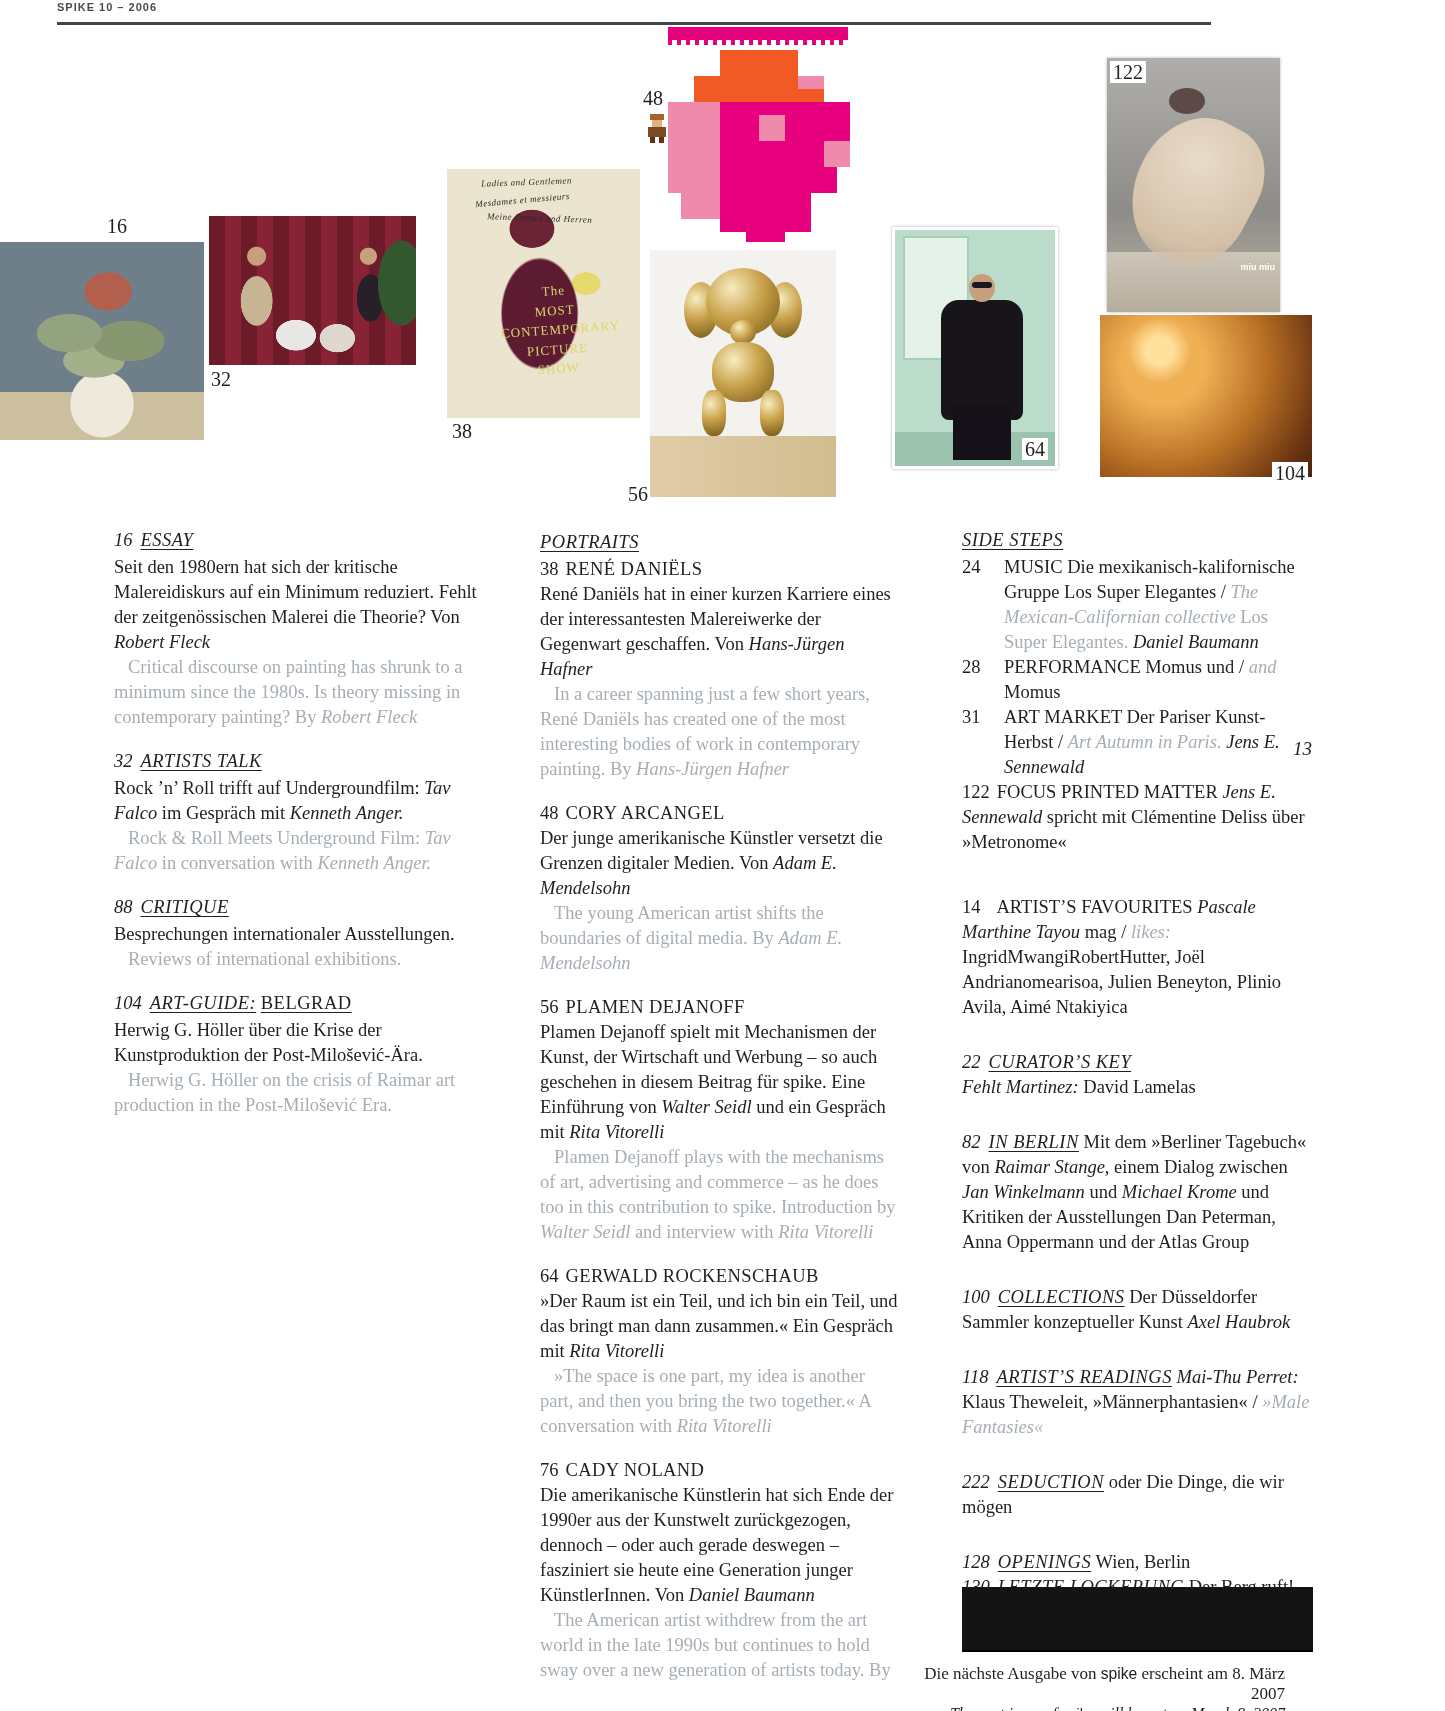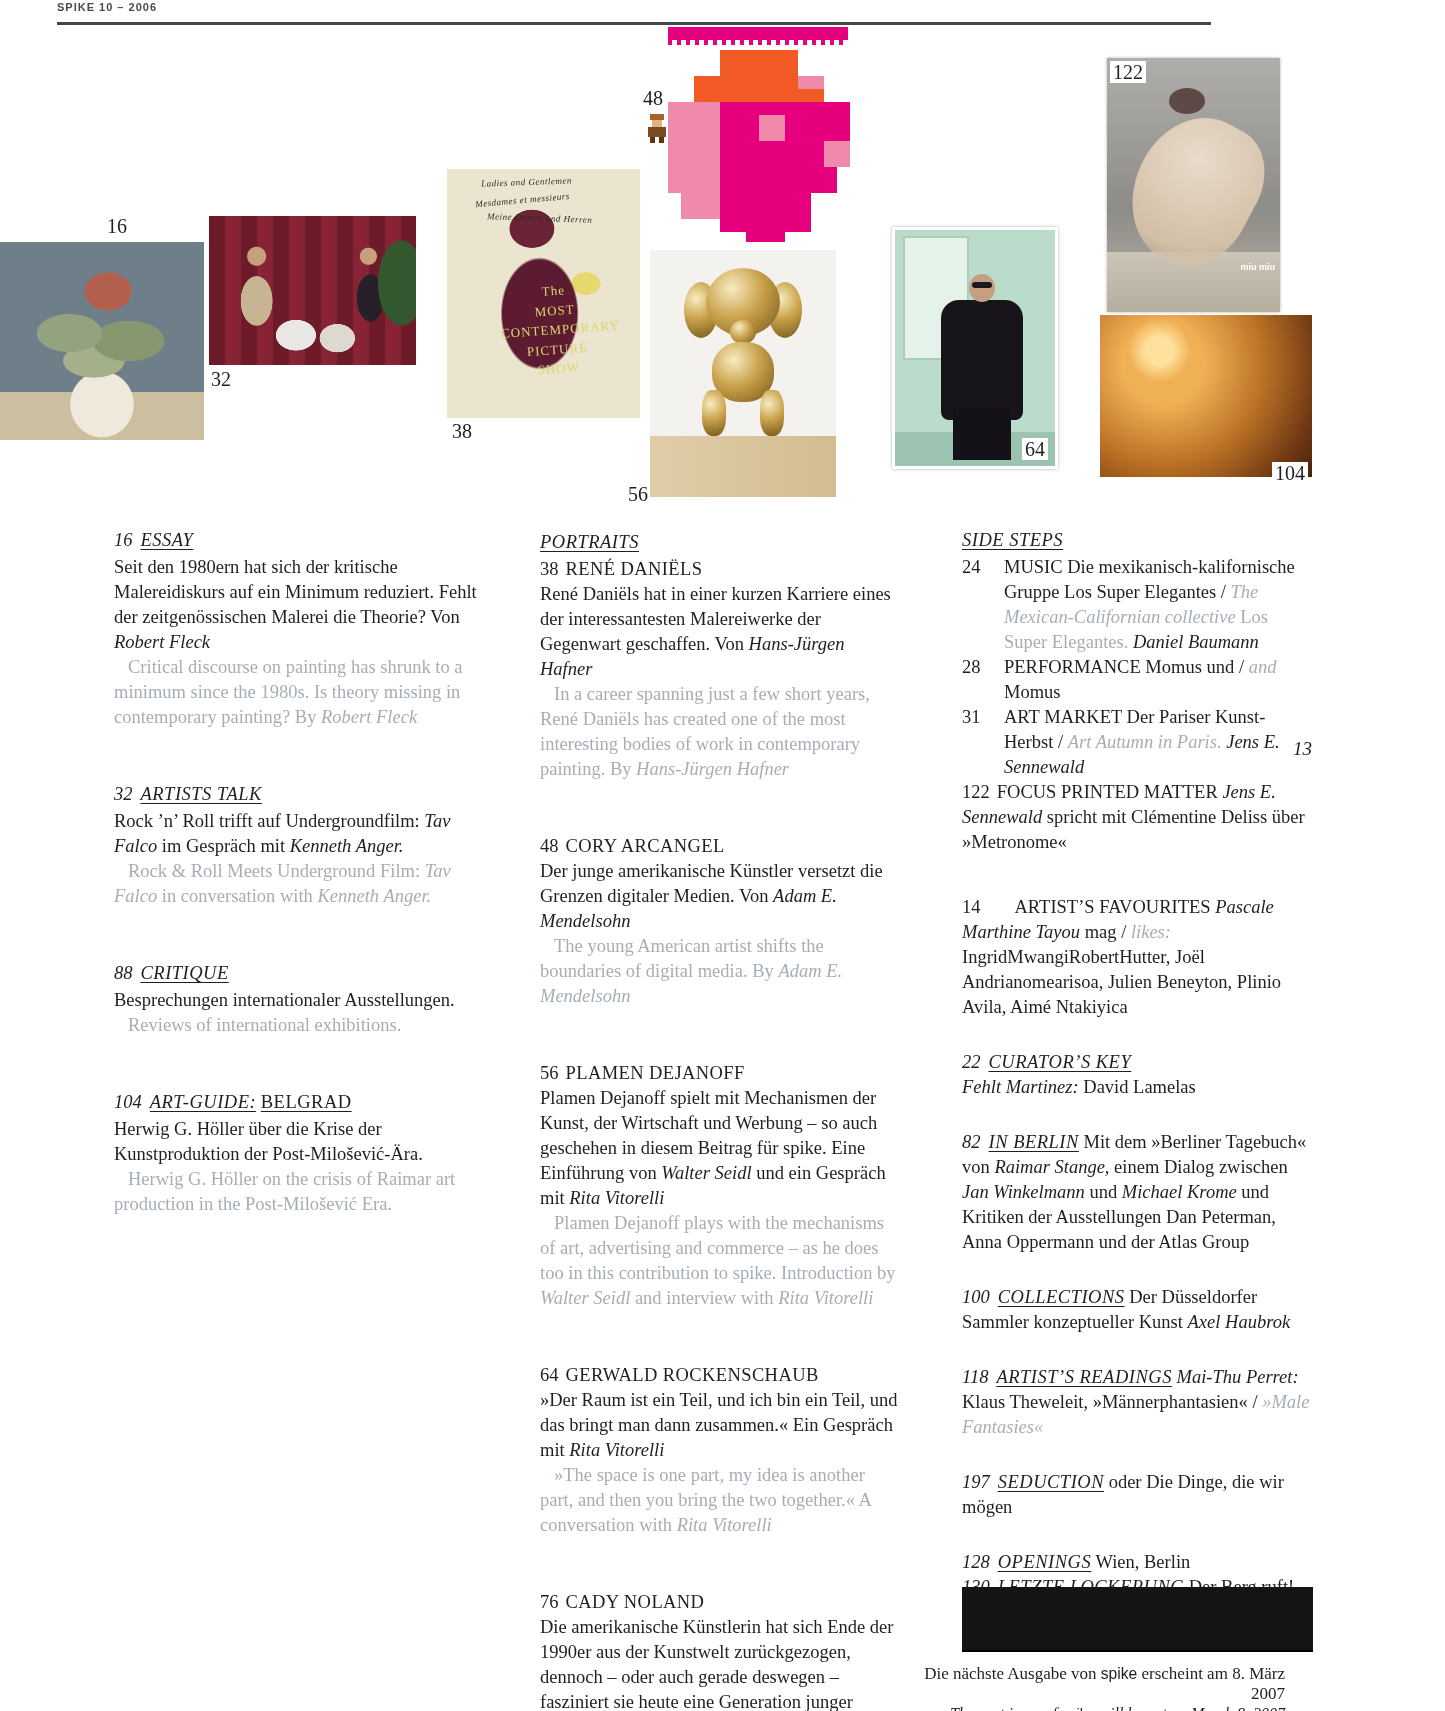--- a/index.html
+++ b/index.html
@@ -113,35 +113,35 @@
       radial-gradient(circle at 30% 30%, #f0b054 0 22%, #b86f24 55%, #6b3512 85%, #4a220c),
       #5f2d10;}
 
   
   .col{position:absolute;font-size:18.5px;line-height:25px;}
   .c1{left:114px;top:528px;width:370px;}
   .c2{left:540px;top:530px;width:360px;}
   .c3{left:962px;top:528px;width:352px;}
   .col p{margin:0;}
   .col p.h{margin-bottom:2px;}
-  .c1 p.gap,.c2 p.gap{margin-top:52px;}
+  .c1 p.gap,.c2 p.gap{margin-top:19px;}
   .c3 p.gap{margin-top:30px;}
   .c3 p.gap-lg{margin-top:40px;}
   .col p.en{text-indent:14px;}
   .col p.hang{padding-left:42px;text-indent:-42px;}
   .seg.k{}
   .seg.i,.seg.ki{font-style:italic;}
   .seg.g{color:var(--muted);}
   .seg.gi{color:var(--muted);font-style:italic;}
   .seg.hd{font-style:italic;text-decoration:underline;text-underline-offset:3px;
           text-decoration-thickness:1px;letter-spacing:.5px;}
   .seg.hdu{text-decoration:underline;text-underline-offset:3px;text-decoration-thickness:1px;letter-spacing:.5px;}
   .seg.numi{font-style:italic;margin-right:8px;}
   .seg.num{margin-right:7px;}
-  .seg.num2{margin-right:34px;}
+  .seg.num2{margin-right:16px;}
   .seg.n{display:inline-block;width:42px;text-indent:0;}
   .seg.cap{letter-spacing:.4px;}
   .seg.bs{font-family:"Liberation Sans",sans-serif;font-weight:normal;font-size:.92em;}
 
   .pagenum{position:absolute;left:1250px;top:738px;width:62px;text-align:right;
            font-size:19px;font-style:italic;}
 
   .adbox{position:absolute;left:962px;top:1587px;width:351px;height:63px;background:#141414;
          border-bottom:2px solid #000;}
   .footer{position:absolute;left:900px;top:1664px;width:385px;text-align:right;}
@@ -270,21 +270,21 @@
       <p class="hang"><span class="seg n">24</span><span class="seg k">MUSIC Die mexikanisch-kalifornische Gruppe Los Super Elegantes / </span><span class="seg gi">The Mexican-Californian collective </span><span class="seg g">Los Super Elegantes. </span><span class="seg ki">Daniel Baumann</span></p>
       <p class="hang"><span class="seg n">28</span><span class="seg k">PERFORMANCE Momus und / </span><span class="seg gi">and </span><span class="seg k">Momus</span></p>
       <p class="hang"><span class="seg n">31</span><span class="seg k">ART MARKET Der Pariser Kunst-Herbst / </span><span class="seg gi">Art Autumn in Paris. </span><span class="seg ki">Jens E. Sennewald</span></p>
       <p class="flush"><span class="seg num">122</span><span class="seg k">FOCUS PRINTED MATTER </span><span class="seg ki">Jens E. Sennewald</span><span class="seg k"> spricht mit Clémentine Deliss über »Metronome«</span></p>
       <p class="flush gap-lg"><span class="seg num2">14</span><span class="seg k">ARTIST’S FAVOURITES </span><span class="seg ki">Pascale Marthine Tayou</span><span class="seg k"> mag / </span><span class="seg gi">likes:</span><span class="seg k"> IngridMwangiRobertHutter, Joël Andrianomearisoa, Julien Beneyton, Plinio Avila, Aimé Ntakiyica</span></p>
       <p class="flush gap"><span class="seg numi">22</span><span class="seg hd">CURATOR’S KEY</span></p>
       <p class="flush"><span class="seg ki">Fehlt Martinez:</span><span class="seg k"> David Lamelas</span></p>
       <p class="flush gap"><span class="seg numi">82</span><span class="seg hd">IN BERLIN</span><span class="seg k"> Mit dem »Berliner Tagebuch« von </span><span class="seg ki">Raimar Stange,</span><span class="seg k"> einem Dialog zwischen </span><span class="seg ki">Jan Winkelmann</span><span class="seg k"> und </span><span class="seg ki">Michael Krome</span><span class="seg k"> und Kritiken der Ausstellungen Dan Peterman, Anna Oppermann und der Atlas Group</span></p>
       <p class="flush gap"><span class="seg numi">100</span><span class="seg hd">COLLECTIONS</span><span class="seg k"> Der Düsseldorfer Sammler konzeptueller Kunst </span><span class="seg ki">Axel Haubrok</span></p>
       <p class="flush gap"><span class="seg numi">118</span><span class="seg hd">ARTIST’S READINGS</span><span class="seg ki"> Mai-Thu Perret: </span><span class="seg k">Klaus Theweleit, »Männerphantasien« / </span><span class="seg gi">»Male Fantasies«</span></p>
-      <p class="flush gap"><span class="seg numi">197</span><span class="seg hd">SEDUCTION</span><span class="seg k"> oder Die Dinge, die wir mögen</span></p>
+      <p class="flush gap"><span class="seg numi">222</span><span class="seg hd">SEDUCTION</span><span class="seg k"> oder Die Dinge, die wir mögen</span></p>
       <p class="flush gap"><span class="seg numi">128</span><span class="seg hd">OPENINGS</span><span class="seg k"> Wien, Berlin</span></p>
       <p class="flush"><span class="seg numi">130</span><span class="seg hd">LETZTE LOCKERUNG</span><span class="seg k"> Der Berg ruft!</span></p>
       <p class="flush gap"><span class="seg num2">98</span><span class="seg k">Impressum / </span><span class="seg gi">Imprint</span></p>
     </div>
 
   <div class="pagenum">13</div>
 
   <div class="adbox"></div>
   <div class="footer">
       <p class="fde"><span class="seg k">Die nächste Ausgabe von </span><span class="seg bs">spike</span><span class="seg k"> erscheint am 8. März 2007</span></p>

